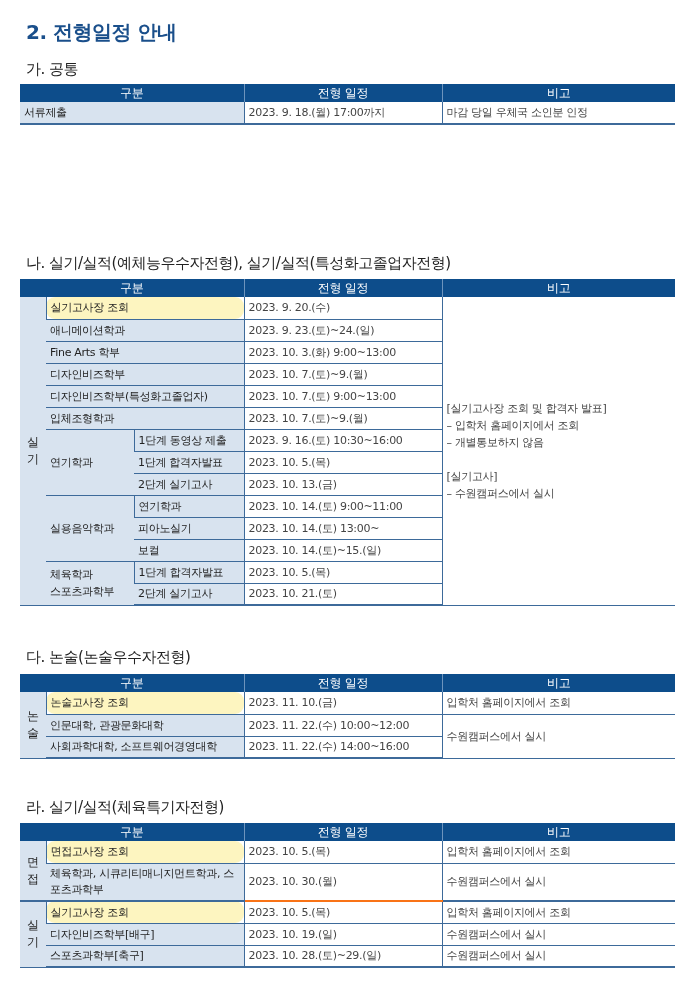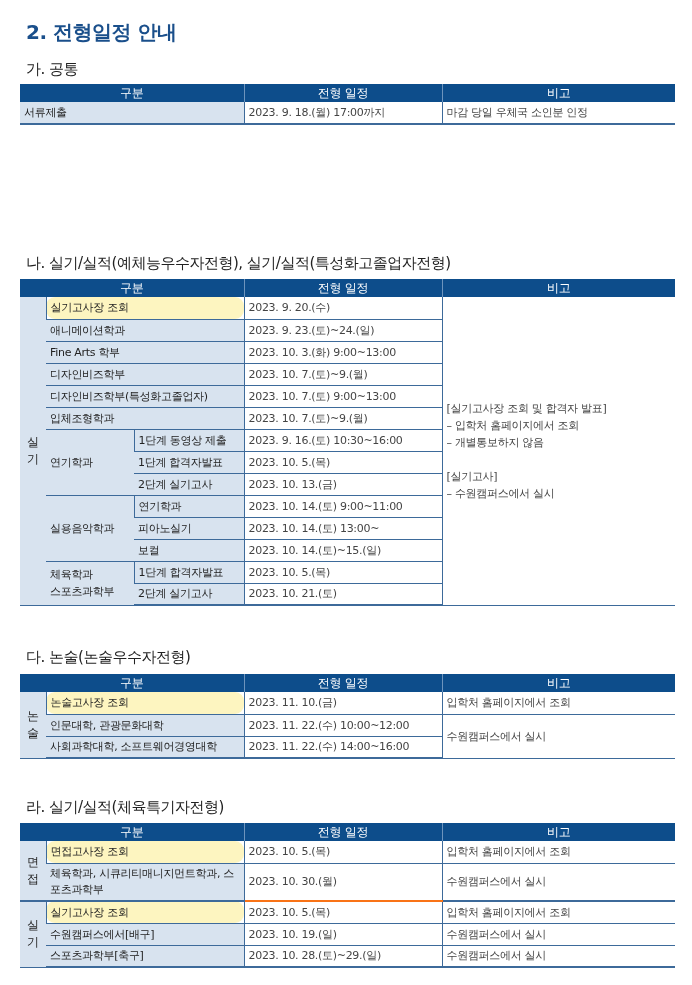--- a/index.html
+++ b/index.html
@@ -211,21 +211,21 @@
     <td class="note" style="border-bottom:2px solid #3d6a9a;">수원캠퍼스에서 실시</td>
   </tr>
   <tr>
     <td rowspan="3" class="grp nb">실
 기</td>
     <td class="hl">실기고사장 조회</td>
     <td class="val">2023. 10. 5.(목)</td>
     <td class="note">입학처 홈페이지에서 조회</td>
   </tr>
   <tr>
-    <td class="lab">수원캠퍼스에서[배구]</td>
+    <td class="lab">디자인비즈학부[배구]</td>
     <td class="val">2023. 10. 19.(일)</td>
     <td class="note">수원캠퍼스에서 실시</td>
   </tr>
   <tr>
     <td class="lab">스포츠과학부[축구]</td>
     <td class="val">2023. 10. 28.(토)~29.(일)</td>
     <td class="note">수원캠퍼스에서 실시</td>
   </tr>
 </tbody>
   </table>

